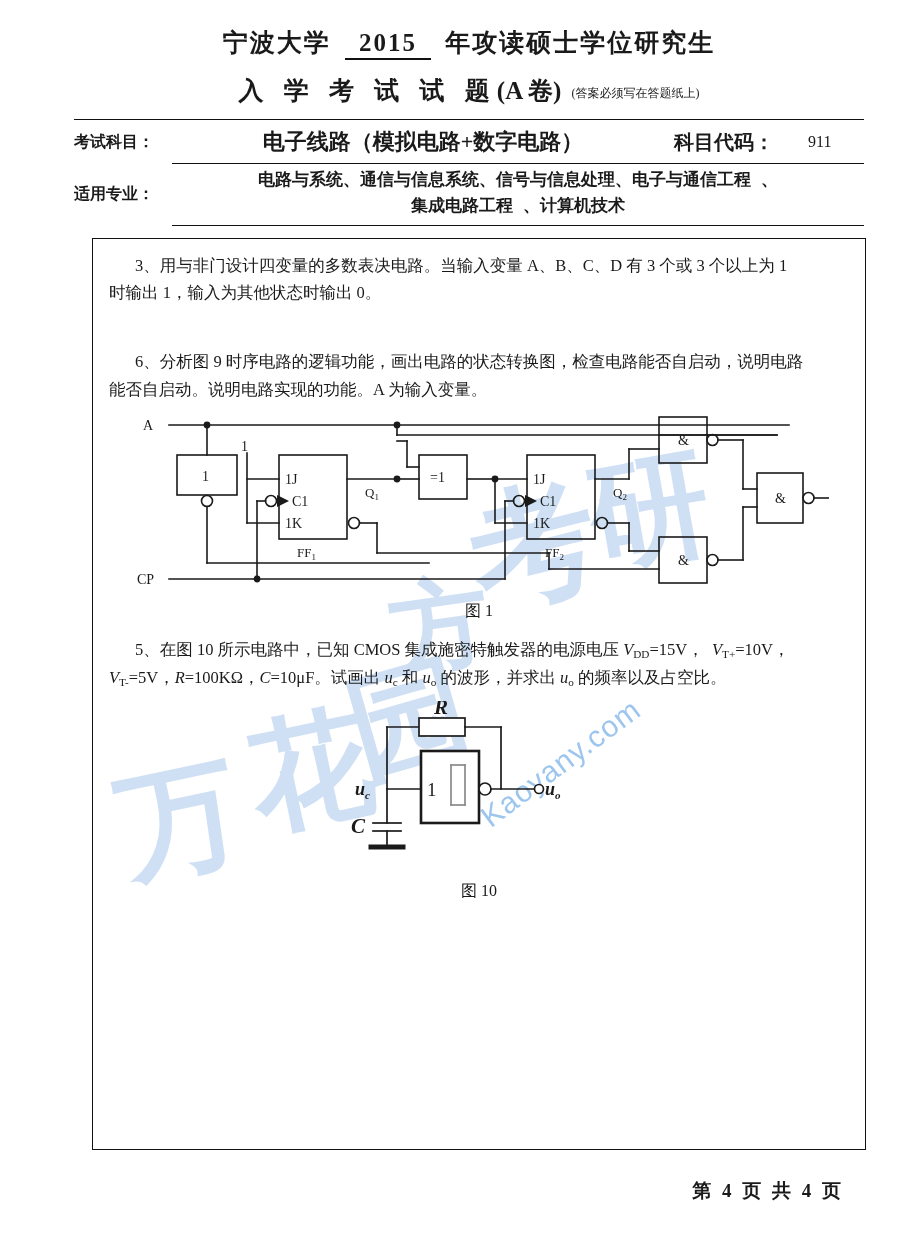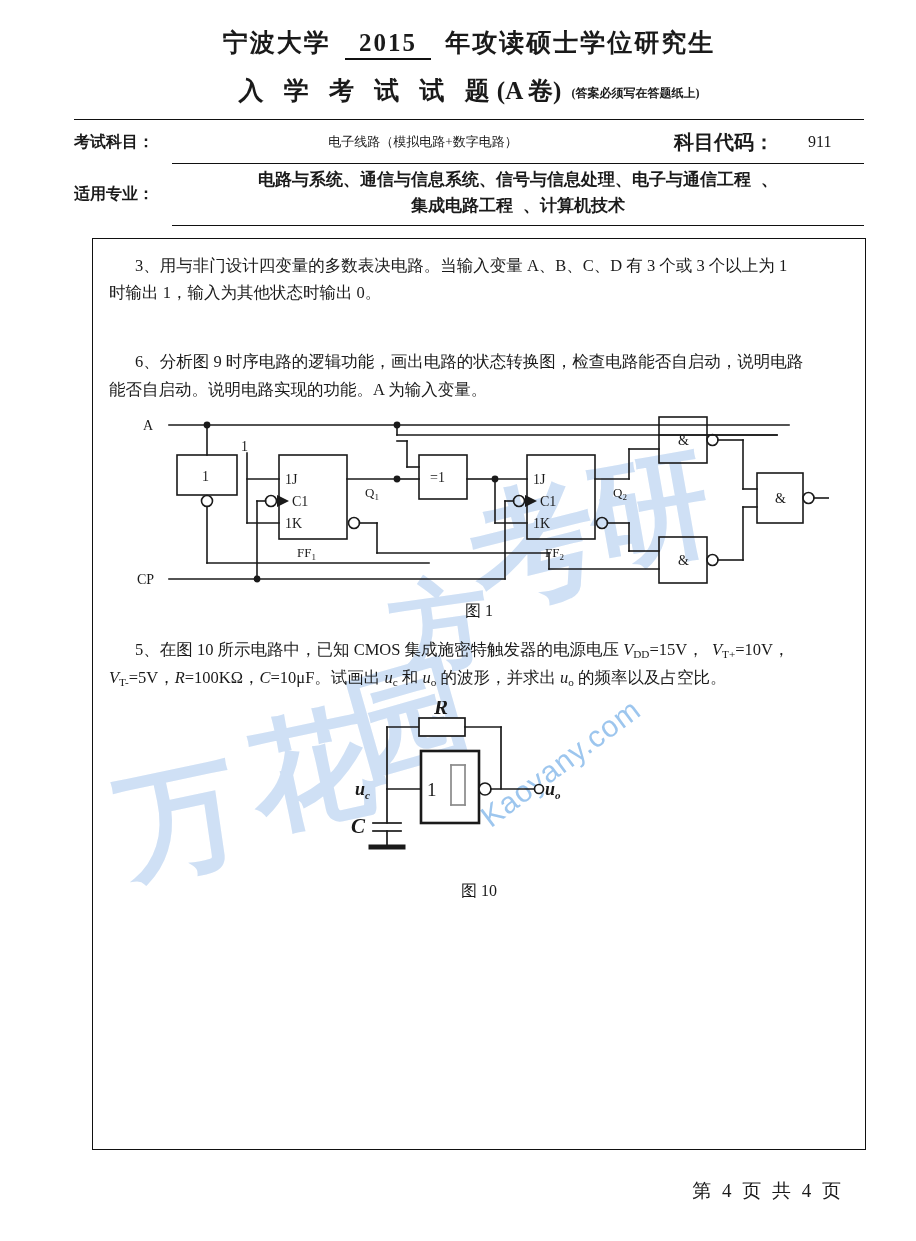--- a/index.html
+++ b/index.html
@@ -71,21 +71,21 @@
   }
   .title-line-2 {
     margin-top: 14px;
     font-size: 25px;
     font-weight: bold;
     white-space: nowrap;
   }
   .title-line-2 .spaced { letter-spacing: 7px; }
   .title-note {
     font-size: 12px;
-    font-weight: bold;
+    font-weight: normal;
     letter-spacing: 0px;
     vertical-align: 2px;
     margin-left: 10px;
   }
 
   
   .info {
     margin: 12px 52px 0 52px;
     border-top: 1.6px solid #111;
     padding-top: 0;
@@ -99,22 +99,22 @@
   .info-label {
     width: 98px;
     flex: 0 0 98px;
     font-size: 16px;
     font-weight: bold;
     white-space: nowrap;
   }
   .info-value-center {
     flex: 1;
     text-align: center;
-    font-size: 13px;
-    font-weight: normal;
+    font-size: 22px;
+    font-weight: bold;
   }
   .info-code-label {
     font-size: 20px;
     font-weight: bold;
     margin-right: 34px;
     white-space: nowrap;
   }
   .info-code-value {
     font-size: 16px;
     font-weight: normal;
@@ -176,21 +176,21 @@
   
   .doc-footer {
     position: absolute;
     left: 0;
     top: 1178px;
     width: 916px;
     text-align: right;
     padding-right: 72px;
     box-sizing: border-box;
     font-size: 19px;
-    font-weight: normal;
+    font-weight: bold;
     letter-spacing: 3px;
   }
 </style>
 </head>
 <body>
 
 <div class="watermark-layer">
   <span class="wm-cn a">考</span>
   <span class="wm-cn b">研</span>
   <span class="wm-cn c">花</span>

